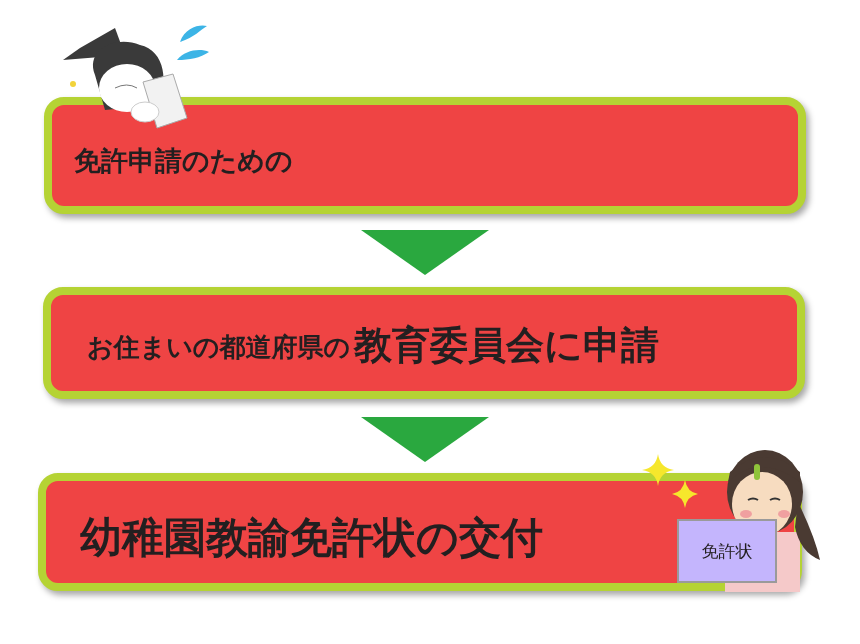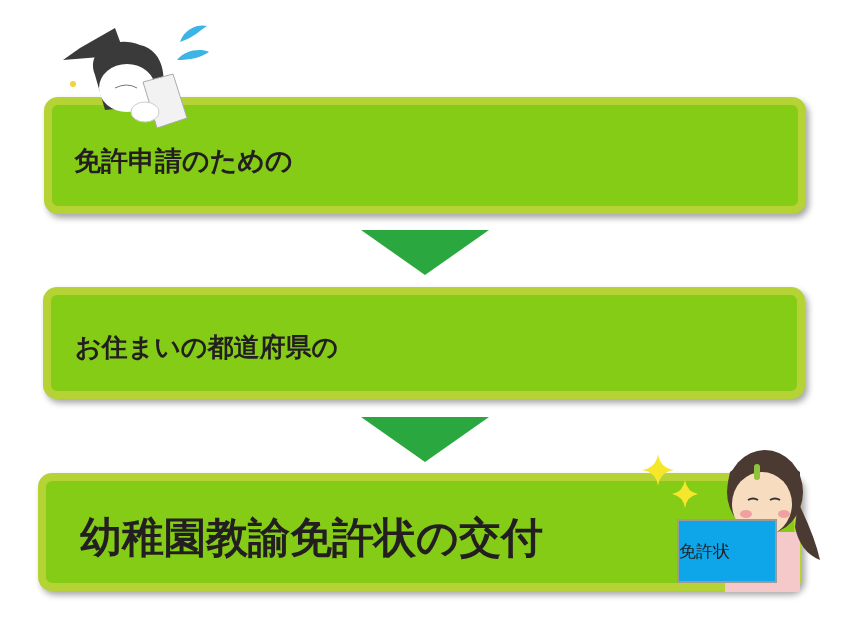--- a/index.html
+++ b/index.html
@@ -1,24 +1,24 @@
 <!DOCTYPE html>
 <html><head>
 <meta charset="utf-8">
 <style>
   html,body{margin:0;padding:0;}
   body{width:860px;height:644px;background:#ffffff;position:relative;overflow:hidden;font-family:"DejaVu Sans",sans-serif;}
-  .step{position:absolute;background:#84cc16;border:8px solid #b5d334;border-radius:14px;box-shadow:3px 4px 6px rgba(0,0,0,0.35);box-sizing:border-box;display:flex;align-items:center;}
+  .step{position:absolute;background:#ef4444;border:8px solid #b5d334;border-radius:20px;box-shadow:3px 4px 6px rgba(0,0,0,0.35);box-sizing:border-box;display:flex;align-items:center;}
   .step .txt{white-space:nowrap;color:#231f20;font-weight:bold;letter-spacing:0px;}
   .small{font-size:27px;}
   .big{font-size:38px;}
   .huge{font-size:42px;}
   .arrow{position:absolute;width:0;height:0;border-left:64px solid transparent;border-right:64px solid transparent;border-top:45px solid #2aa83f;}
   .char{position:absolute;}
-  .lic{position:absolute;left:677px;left:677px;top:519px;width:100px;height:64px;background:#0ea5e9;border:2px solid #9a9a9a;box-sizing:border-box;display:flex;align-items:center;font-size:17px;color:#231f20;}
+  .lic{position:absolute;left:677px;left:677px;top:519px;width:100px;height:64px;background:#c4b5fd;border:2px solid #9a9a9a;box-sizing:border-box;display:flex;align-items:center;justify-content:center;font-size:17px;color:#231f20;}
 </style>
 </head>
 <body>
 
 <div class="step" style="left:44px;top:97px;width:762px;height:117px;padding-left:22px;">
   <span class="txt small" style="padding-top:10px;">免許申請のための</span>
 </div>
 
 <svg class="char" style="left:55px;top:20px;" width="160" height="110" viewBox="0 0 160 110">
   <path d="M8 40 L25 28 L60 8 L70 35 Z" fill="#3a3a3a"></path>
@@ -30,22 +30,23 @@
   <path d="M88 62 l30 -8 l14 44 l-30 10 Z" fill="#f2f2f2" stroke="#aaa"></path>
   <ellipse cx="90" cy="92" rx="14" ry="10" fill="#fff" stroke="#ccc"></ellipse>
 </svg>
 <svg class="char" style="left:175px;top:22px;" width="40" height="45" viewBox="0 0 40 45">
   <path d="M5 20 C10 5 25 2 32 4 C25 8 20 15 5 20 Z" fill="#3cb4e6"></path>
   <path d="M2 38 C10 28 25 26 34 30 C25 36 15 38 2 38 Z" fill="#3cb4e6"></path>
 </svg>
 
 <div class="arrow" style="left:361px;top:230px;"></div>
 
-<div class="step" style="left:43px;top:287px;width:762px;height:112px;padding-left:24px;">
+<div class="step" style="left:43px;top:287px;width:762px;height:112px;padding-left:36px;">
   <span class="txt small" style="font-size:26px;padding-top:8px;">お住まいの都道府県の</span>
+  <span class="txt big" style="margin-left:4px;padding-top:4px;">教育委員会に申請</span>
 </div>
 
 <div class="arrow" style="left:361px;top:417px;"></div>
 
 <div class="step" style="left:38px;top:473px;width:764px;height:118px;padding-left:34px;">
   <span class="txt huge" style="padding-top:4px;margin-top:8px;">幼稚園教諭免許状の交付</span>
 </div>
 
 <svg class="char" style="left:640px;top:452px;" width="70" height="70" viewBox="0 0 70 70">
   <path d="M18 2 Q20 16 34 18 Q20 20 18 34 Q16 20 2 18 Q16 16 18 2 Z" fill="#f6e72c"></path>

